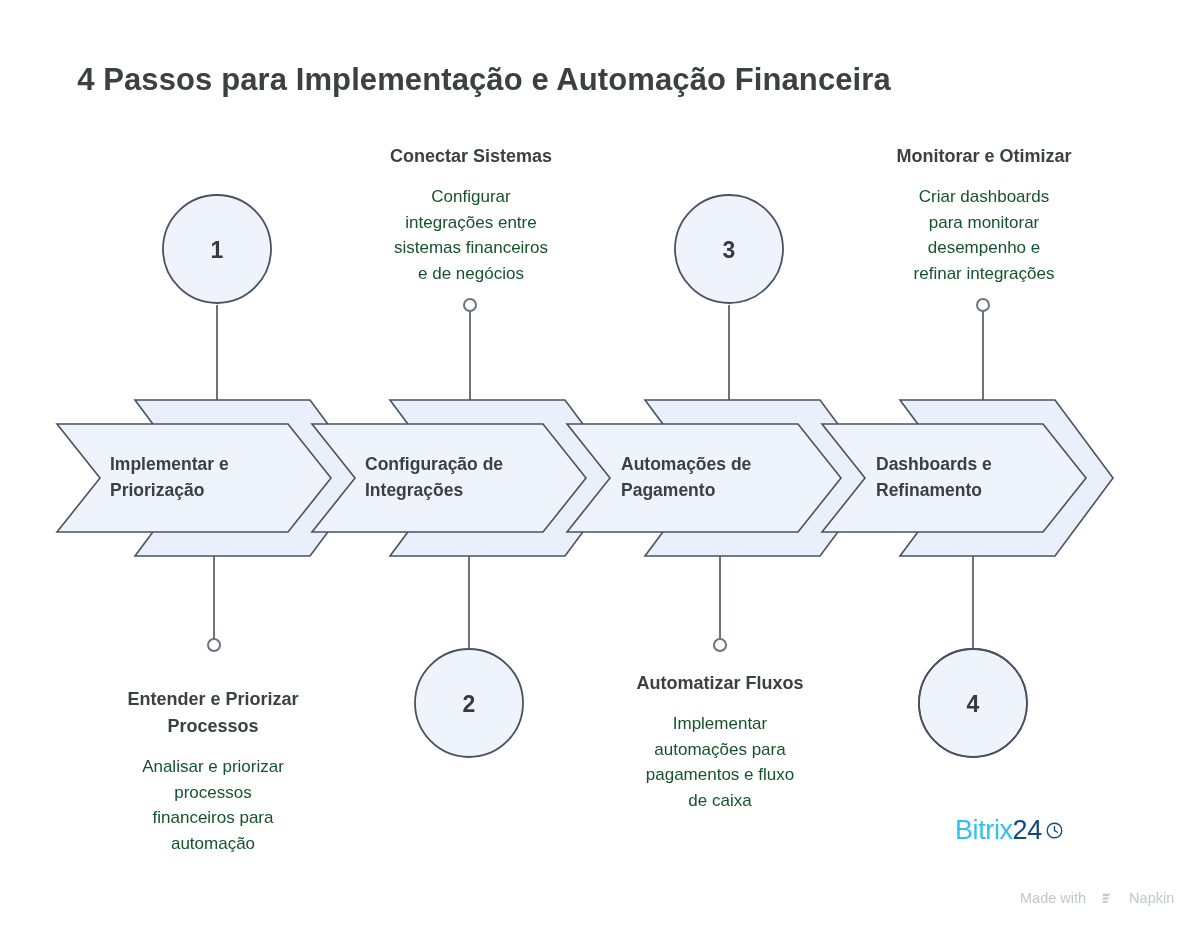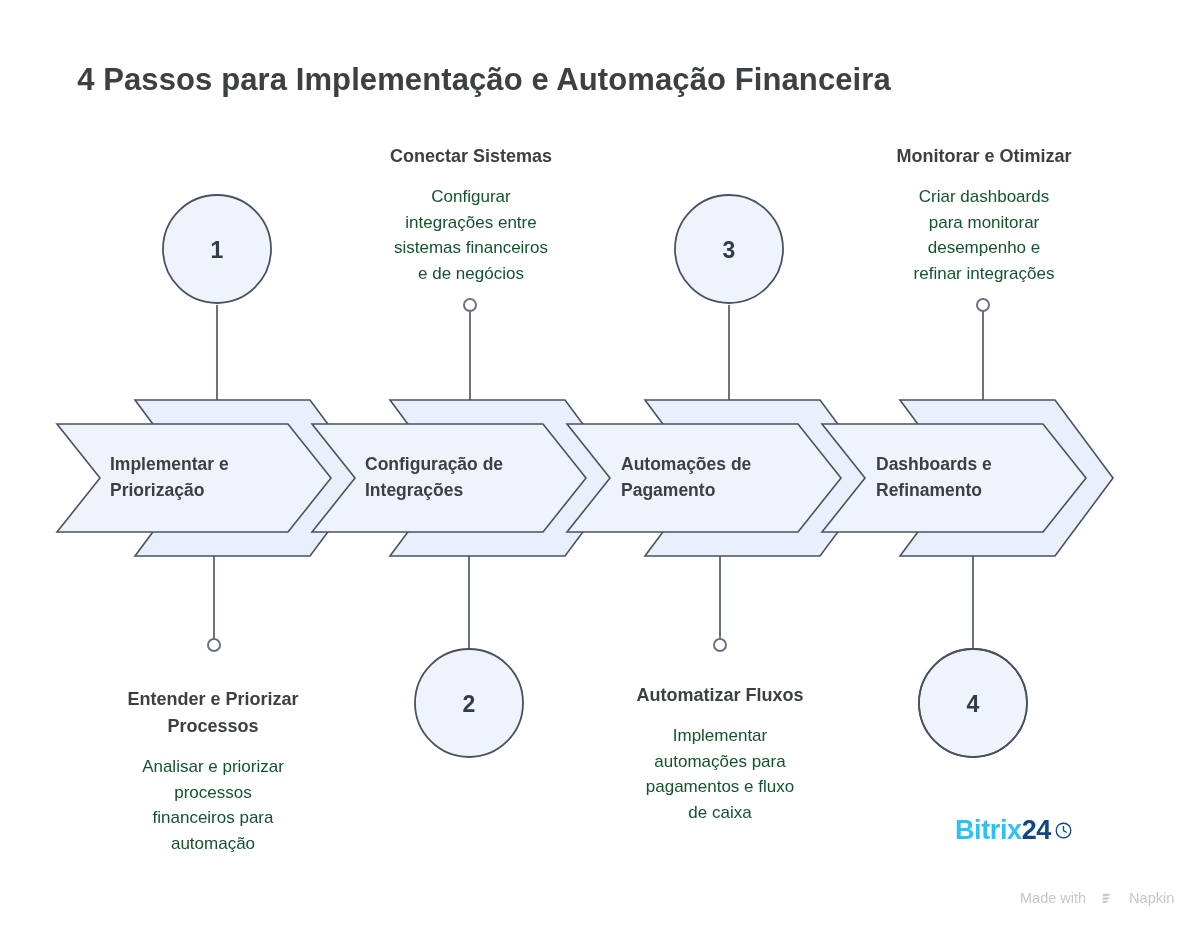--- a/index.html
+++ b/index.html
@@ -86,21 +86,21 @@
   }
 
   
   #bitrix-logo {
     position: absolute;
     left: 955px;
     top: 815px;
     display: flex;
     align-items: center;
     font-size: 27px;
-    font-weight: bold;
+    font-weight: normal;
     letter-spacing: -0.4px;
   }
   #bitrix-logo .bx-a { color: #2fc2f0; }
   #bitrix-logo .bx-b { color: #11487f; }
   #bitrix-logo .bx-clock {
     margin-left: 3px;
     display: inline-flex;
     align-items: center;
   }
 
@@ -194,21 +194,21 @@
   </div>
 
   <div class="caption" style="left:355px; top:143px;">
     <div class="cap-title">Conectar Sistemas</div>
     <div class="cap-body">Configurar
 integrações entre
 sistemas financeiros
 e de negócios</div>
   </div>
 
-  <div class="caption" style="left:604px; top:670px;margin-top:12px;">
+  <div class="caption" style="left:604px; top:670px;">
     <div class="cap-title">Automatizar Fluxos</div>
     <div class="cap-body">Implementar
 automações para
 pagamentos e fluxo
 de caixa</div>
   </div>
 
   <div class="caption" style="left:868px; top:143px;">
     <div class="cap-title">Monitorar e Otimizar</div>
     <div class="cap-body">Criar dashboards

